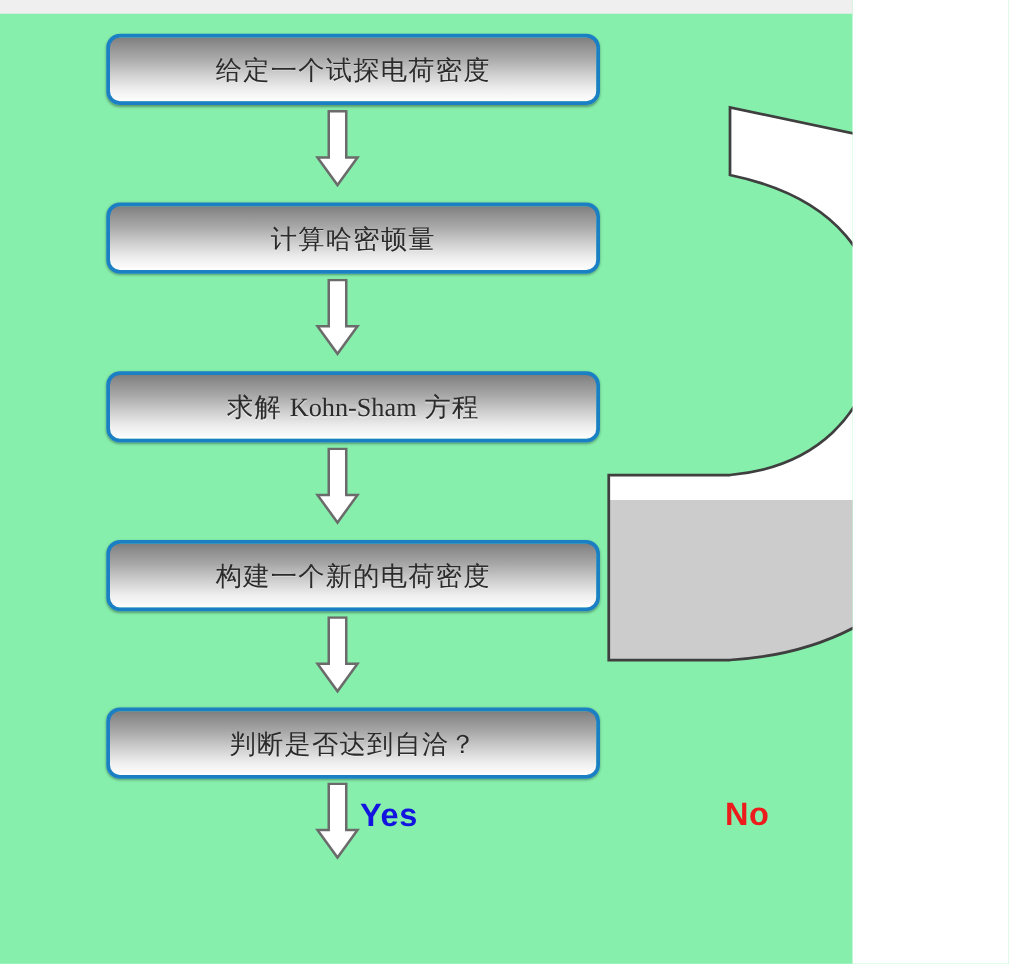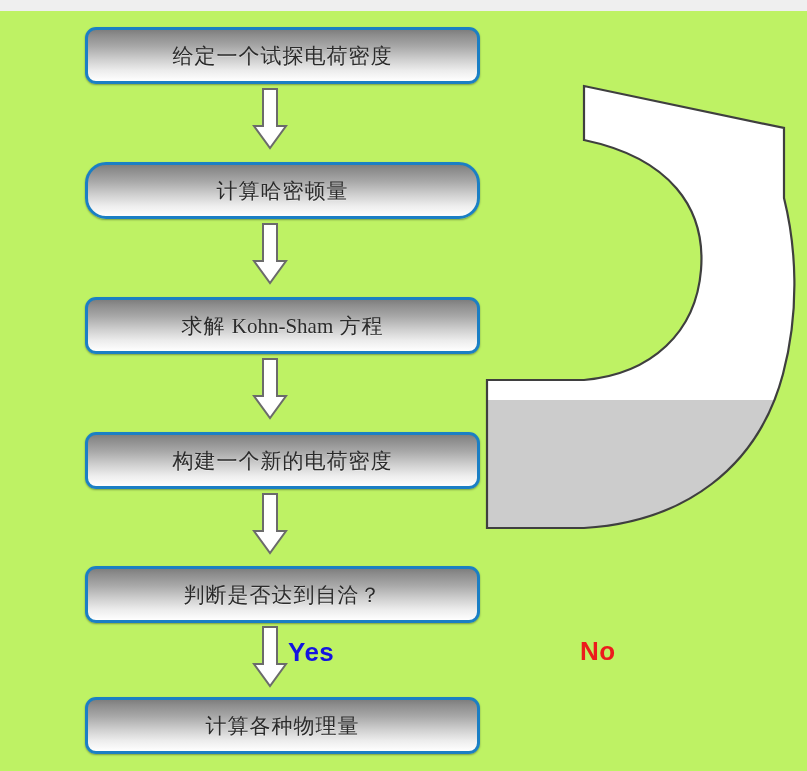--- a/index.html
+++ b/index.html
@@ -8,23 +8,23 @@
   }
   body {
     width: 807px;
     height: 771px;
     background: #ffffff;
     font-family: "Liberation Serif", "DejaVu Serif", serif;
     overflow: hidden;
   }
   #canvas {
     position: relative;
-    width: 807px;
+    width: 682px;
     height: 771px;
-    background: #bef264;
+    background: #86efac;
     overflow: hidden;
   }
   .top-band {
     position: absolute;
     left: 0;
     top: 0;
     width: 807px;
     height: 11px;
     background: #efefef;
   }
@@ -57,21 +57,21 @@
     letter-spacing: 1px;
     white-space: nowrap;
     text-shadow: 0 1px 0 rgba(255,255,255,0.35);
   }
   .proc-box .label .latin {
     font-weight: normal;
     letter-spacing: 0px;
   }
 
   #box-1 { top: 27px; }
-  #box-2 { top: 162px; border-radius: 21px; }
+  #box-2 { top: 162px; }
   #box-3 { top: 297px; }
   #box-4 { top: 432px; }
   #box-5 { top: 566px; }
   #box-6 { top: 697px; }
 
   
   .block-arrow {
     position: absolute;
     left: 252px;
     width: 36px;
@@ -181,23 +181,20 @@
   </div>
 
   <div class="proc-box" id="box-4">
     <span class="label">构建一个新的电荷密度</span>
   </div>
 
   <div class="proc-box" id="box-5">
     <span class="label">判断是否达到自洽？</span>
   </div>
 
-  <div class="proc-box" id="box-6">
-    <span class="label">计算各种物理量</span>
-  </div>
 
   <svg class="block-arrow" id="arrow-1" viewBox="0 0 36 62">
     <path d="M 11 1 L 25 1 L 25 38 L 34 38 L 18 60 L 2 38 L 11 38 Z" fill="#ffffff" stroke="#6b6b6b" stroke-width="2"></path>
   </svg>
   <svg class="block-arrow" id="arrow-2" viewBox="0 0 36 62">
     <path d="M 11 1 L 25 1 L 25 38 L 34 38 L 18 60 L 2 38 L 11 38 Z" fill="#ffffff" stroke="#6b6b6b" stroke-width="2"></path>
   </svg>
   <svg class="block-arrow" id="arrow-3" viewBox="0 0 36 62">
     <path d="M 11 1 L 25 1 L 25 38 L 34 38 L 18 60 L 2 38 L 11 38 Z" fill="#ffffff" stroke="#6b6b6b" stroke-width="2"></path>
   </svg>

